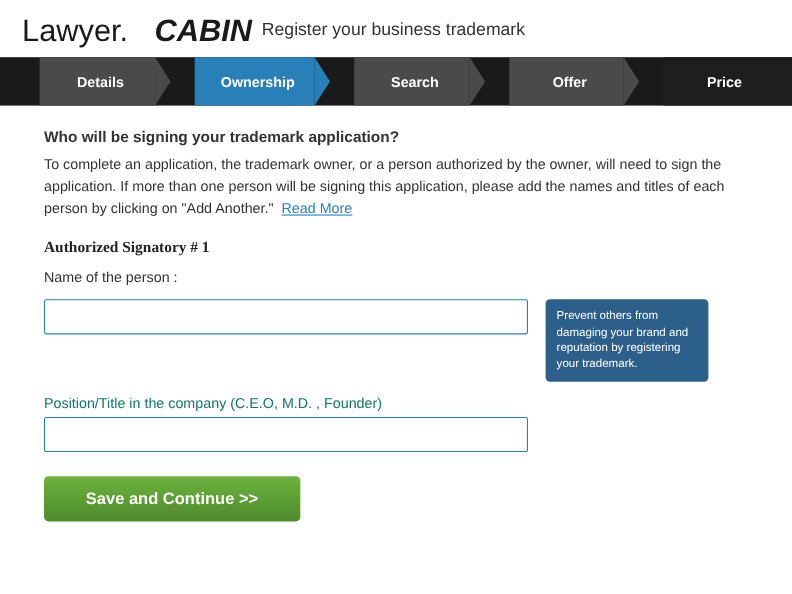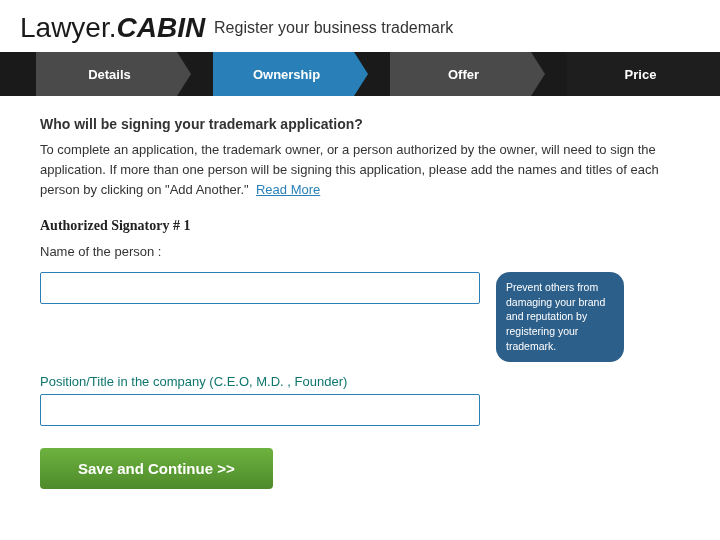--- a/index.html
+++ b/index.html
@@ -127,22 +127,22 @@
       outline: none;
     }
     .form-group {
       margin-bottom: 12px;
     }
     .tooltip-box {
       background: #2c5f8a;
       color: #fff;
       font-size: 10.5px;
       padding: 8px 10px;
-      border-radius: 14px;
-      width: 128px;
+      border-radius: 4px;
+      width: 148px;
       line-height: 1.4;
       margin-top: 0;
       align-self: flex-end;
     }
     .position-label {
       font-size: 13px;
       color: #0f766e;
       margin-bottom: 5px;
     }
     .save-btn {
@@ -152,20 +152,21 @@
       border-radius: 4px;
       padding: 12px 38px;
       font-size: 15px;
       font-weight: bold;
       cursor: pointer;
       margin-top: 10px;
     }
     .logo-wrapper {
       display: flex;
       align-items: flex-start;
+      gap: 24px;
     }
     .logo-text {
       font-size: 28px;
       color: #1a1a1a;
     }
     .logo-cabin {
       font-weight: bold;
       font-style: italic;
     }
     .logo-lawyer {
@@ -183,20 +184,23 @@
   &nbsp;&nbsp;
   <span class="register-title">Register your business trademark</span>
 </div>
 
 <nav class="breadcrumb-nav">
   <div class="breadcrumb-item inactive">
     <span>Details</span>
   </div>
   <div class="breadcrumb-item active">
     <span>Ownership</span>
+  </div>
+  <div class="breadcrumb-item inactive">
+    <span>Search</span>
   </div>
   <div class="breadcrumb-item inactive">
     <span>Offer</span>
   </div>
   <div class="breadcrumb-item dark">
     <span>Price</span>
   </div>
 </nav>
 
 <div class="main-content">

